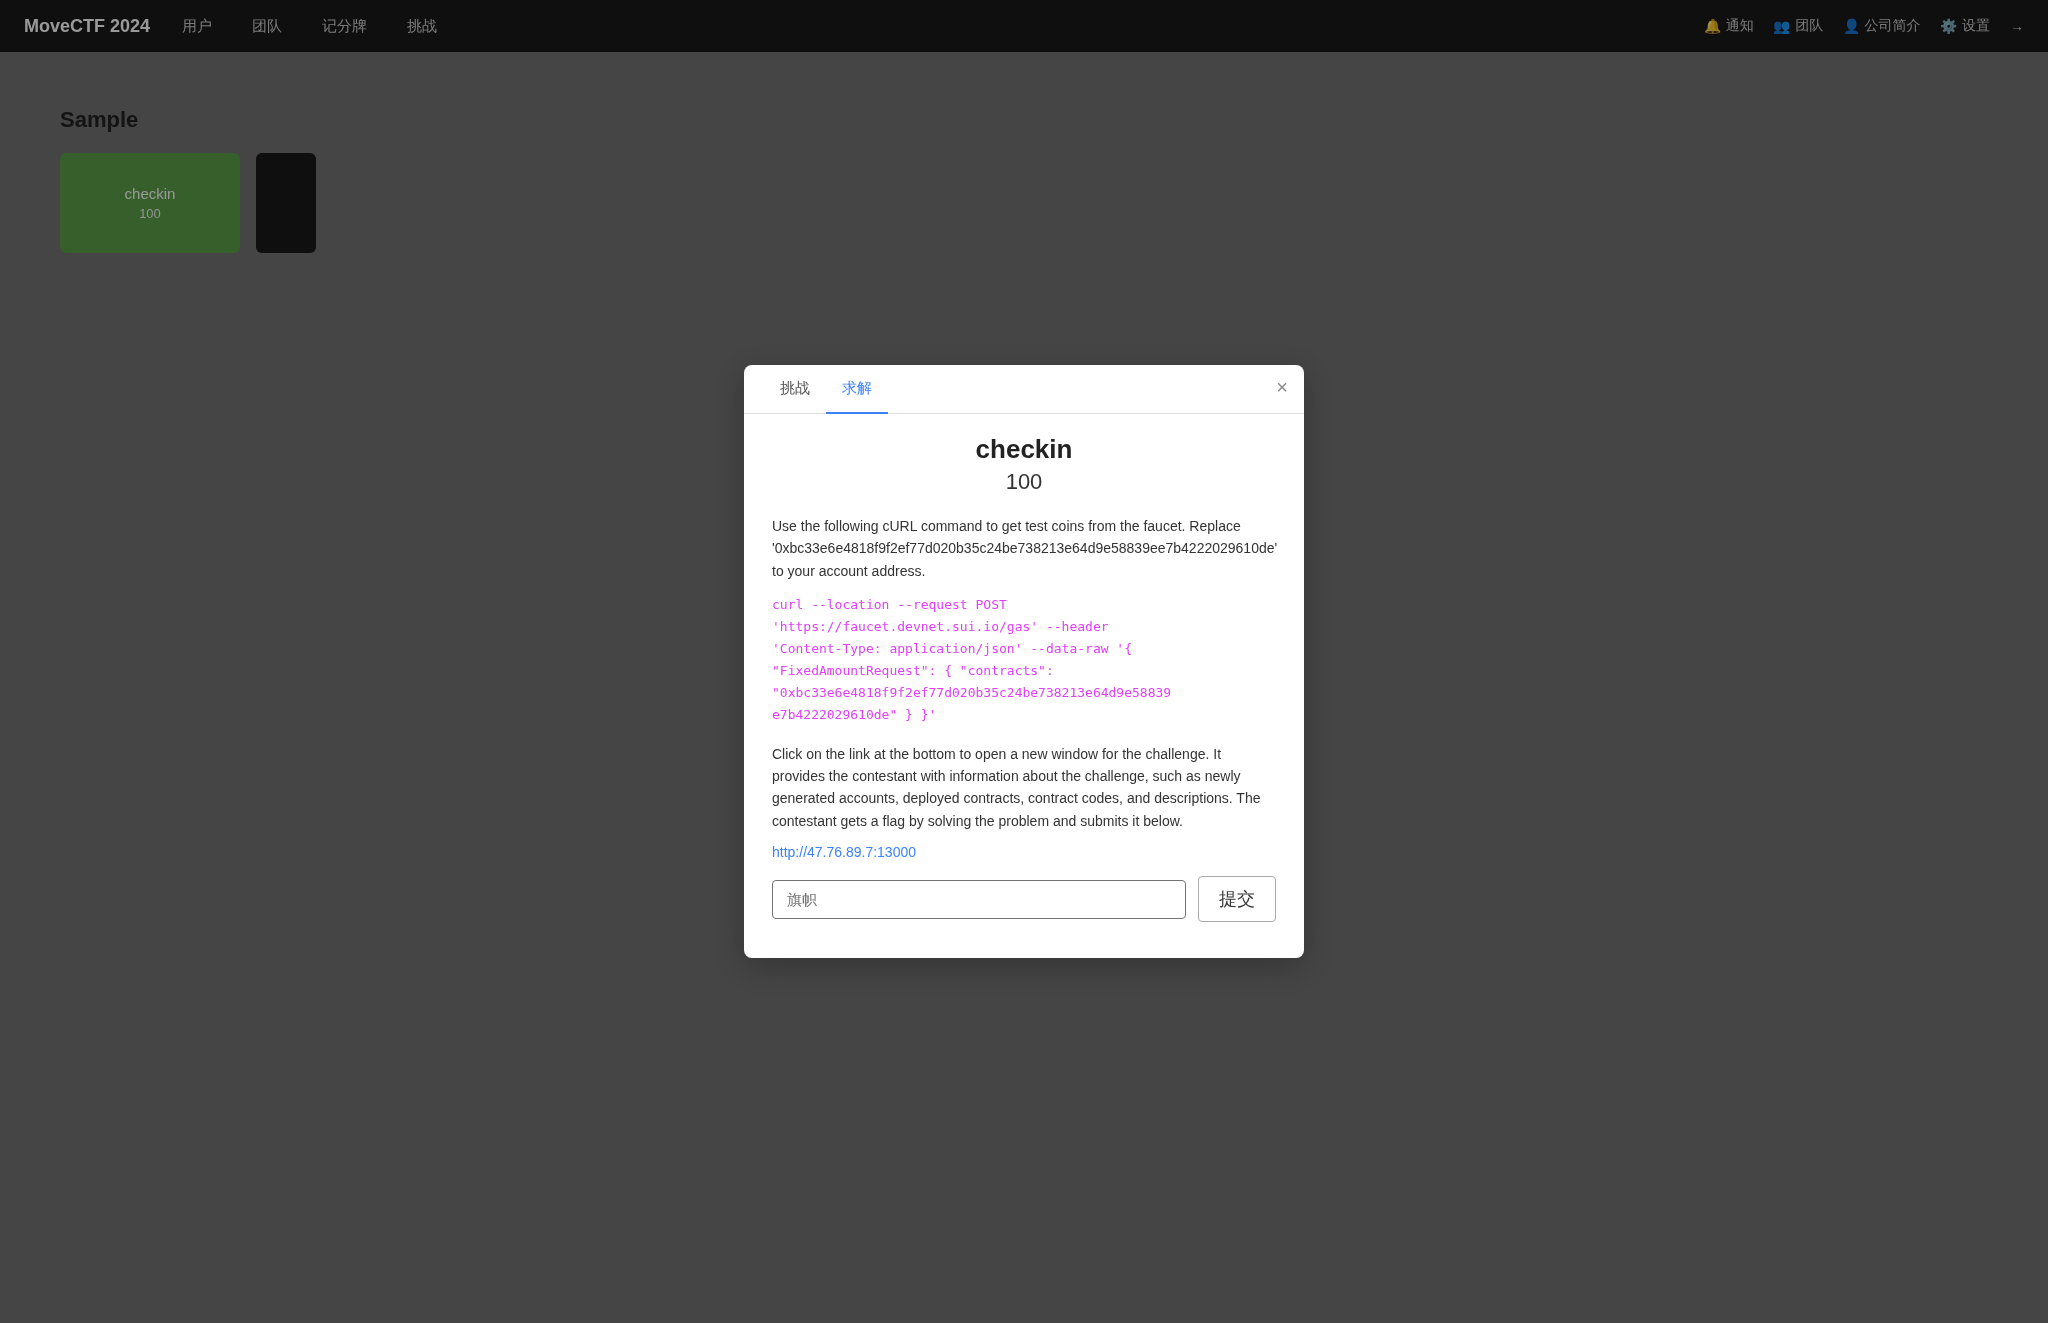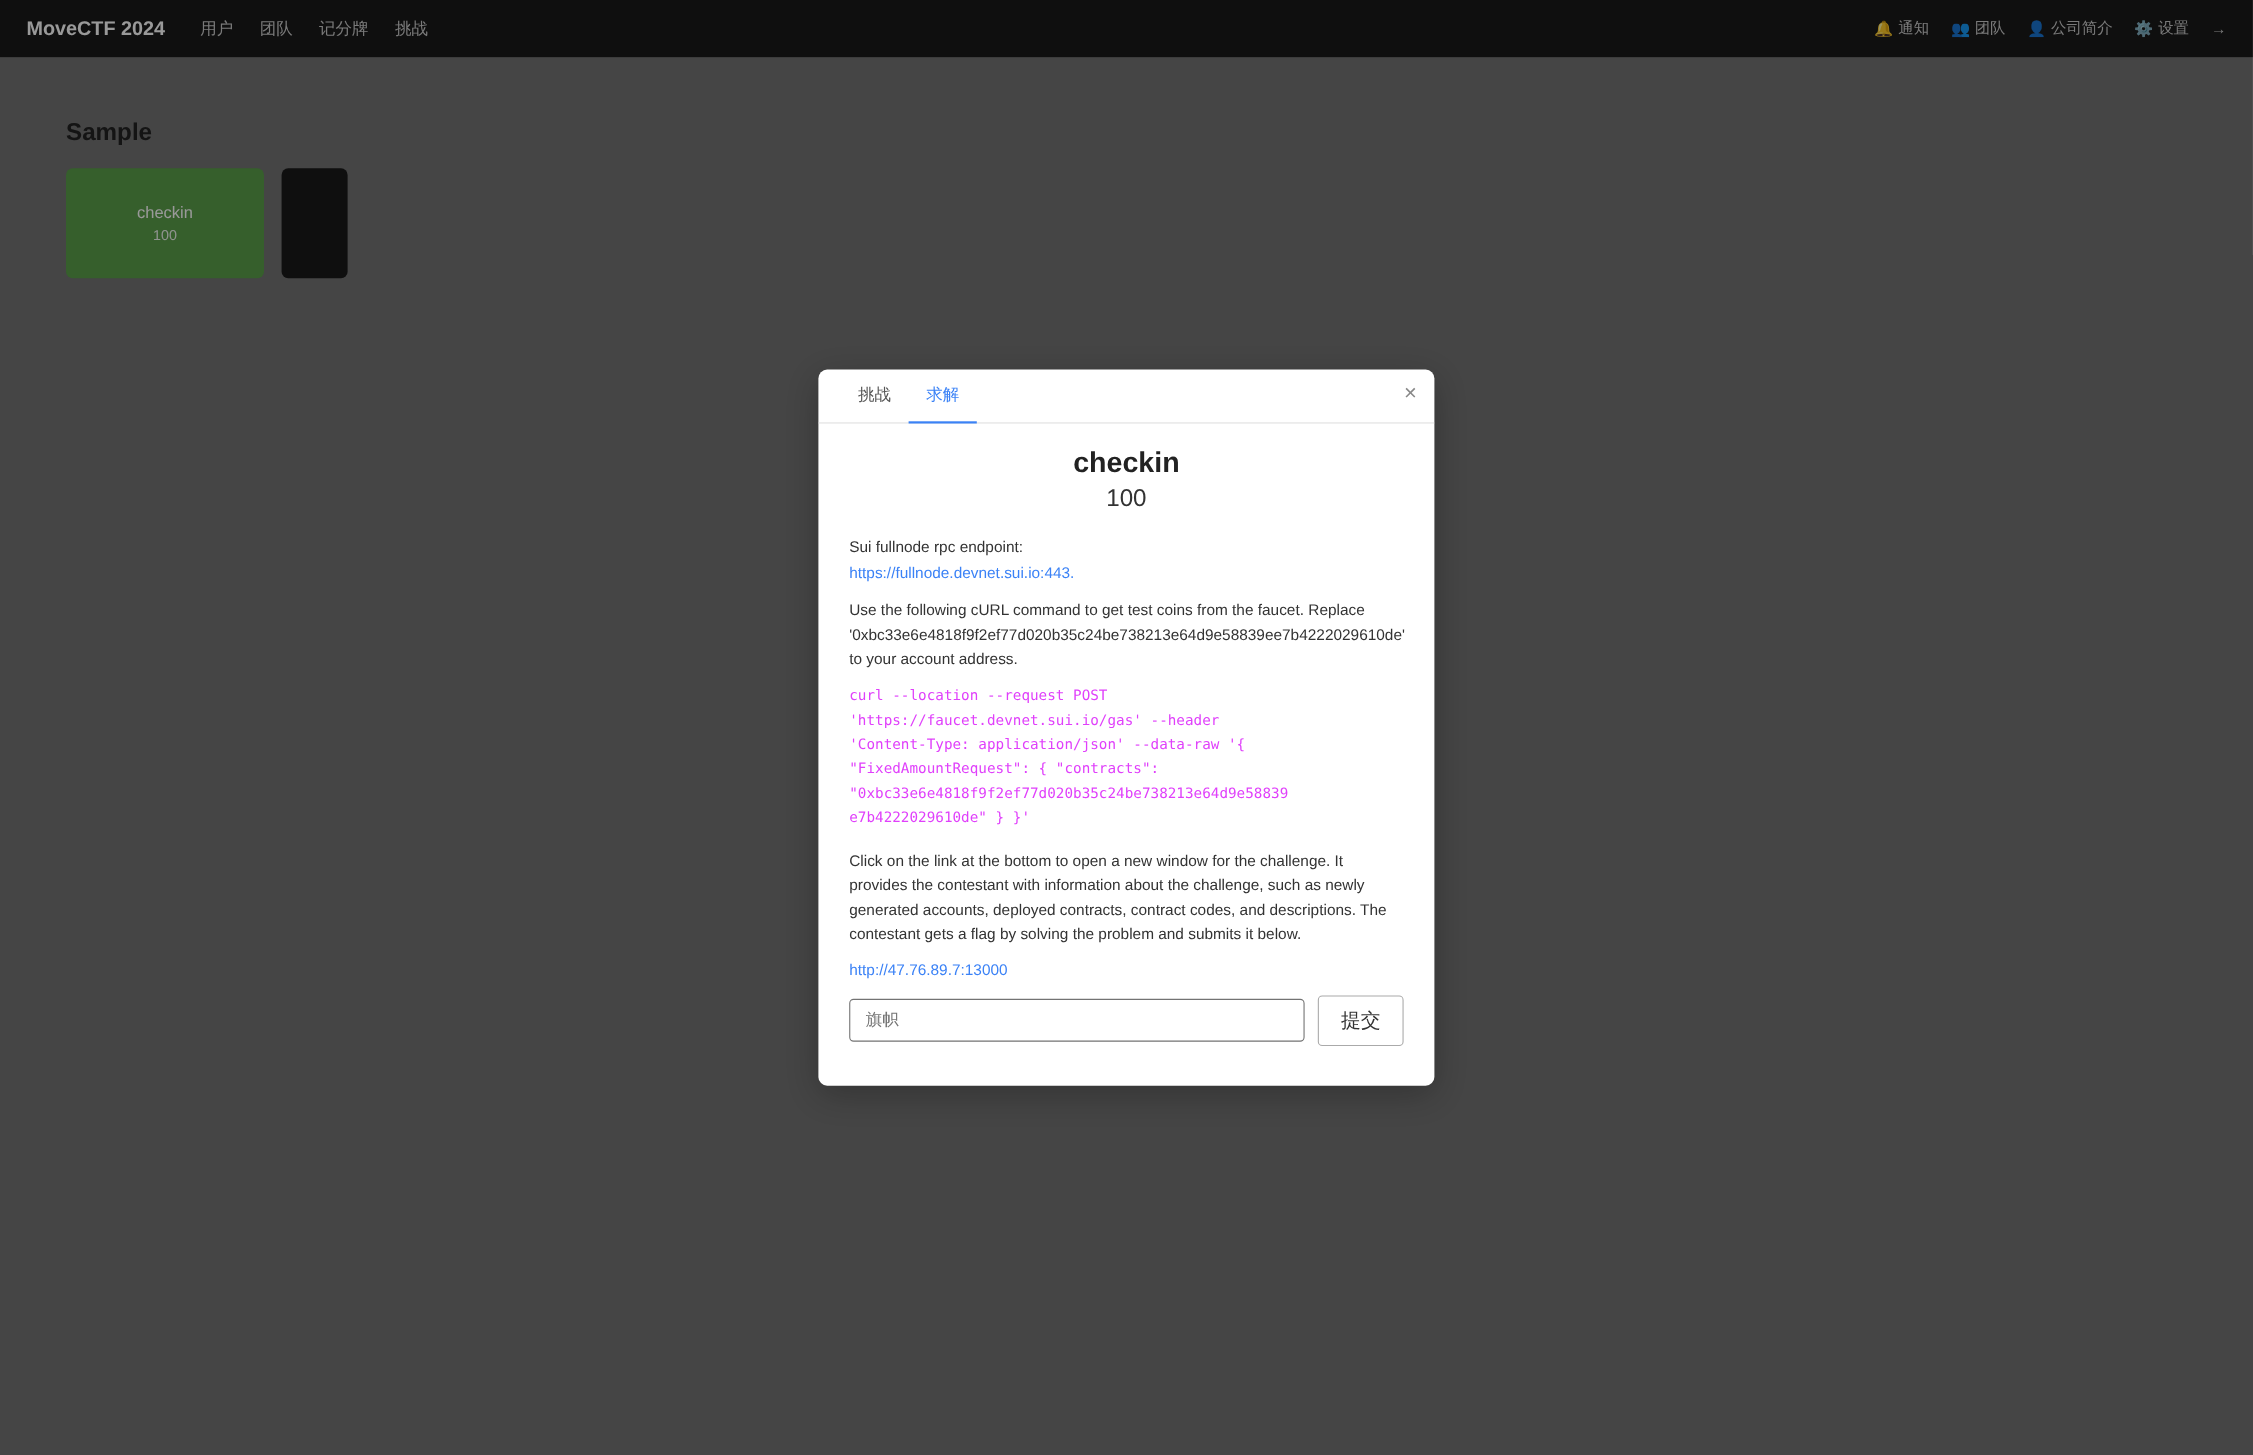--- a/index.html
+++ b/index.html
@@ -18,21 +18,21 @@
       z-index: 10;
     }
     .navbar-brand {
       font-size: 18px;
       font-weight: 600;
       margin-right: 32px;
       color: #fff;
     }
     .navbar-links {
       display: flex;
-      gap: 24px;
+      gap: 40px;
       flex: 1;
     }
     .navbar-link {
       color: #ccc;
       font-size: 15px;
       cursor: pointer;
       text-decoration: none;
     }
     .navbar-right {
       display: flex;
@@ -267,24 +267,20 @@
     <div class="modal-tabs">
       <div class="modal-tab">挑战</div>
       <div class="modal-tab active">求解</div>
     </div>
     <button class="modal-close">×</button>
 
     <div class="modal-body">
       <div class="modal-title">checkin</div>
       <div class="modal-points">100</div>
 
-      <div class="modal-desc">
-        <span>Sui fullnode rpc endpoint:</span><br>
-        <a class="modal-link" href="#">https://fullnode.devnet.sui.io:443.</a>
-      </div>
 
       <div class="modal-desc">Use the following cURL command to get test coins from the faucet. Replace '0xbc33e6e4818f9f2ef77d020b35c24be738213e64d9e58839ee7b4222029610de' to your account address.</div>
 
       <div class="code-block">
         <pre style="font-family:monospace; font-size:13px; color:#e040fb; line-height:1.7; white-space:pre-wrap;">curl --location --request POST
 'https://faucet.devnet.sui.io/gas' --header
 'Content-Type: application/json' --data-raw '{
 "FixedAmountRequest": { "contracts":
 "0xbc33e6e4818f9f2ef77d020b35c24be738213e64d9e58839
 e7b4222029610de" } }'</pre>

